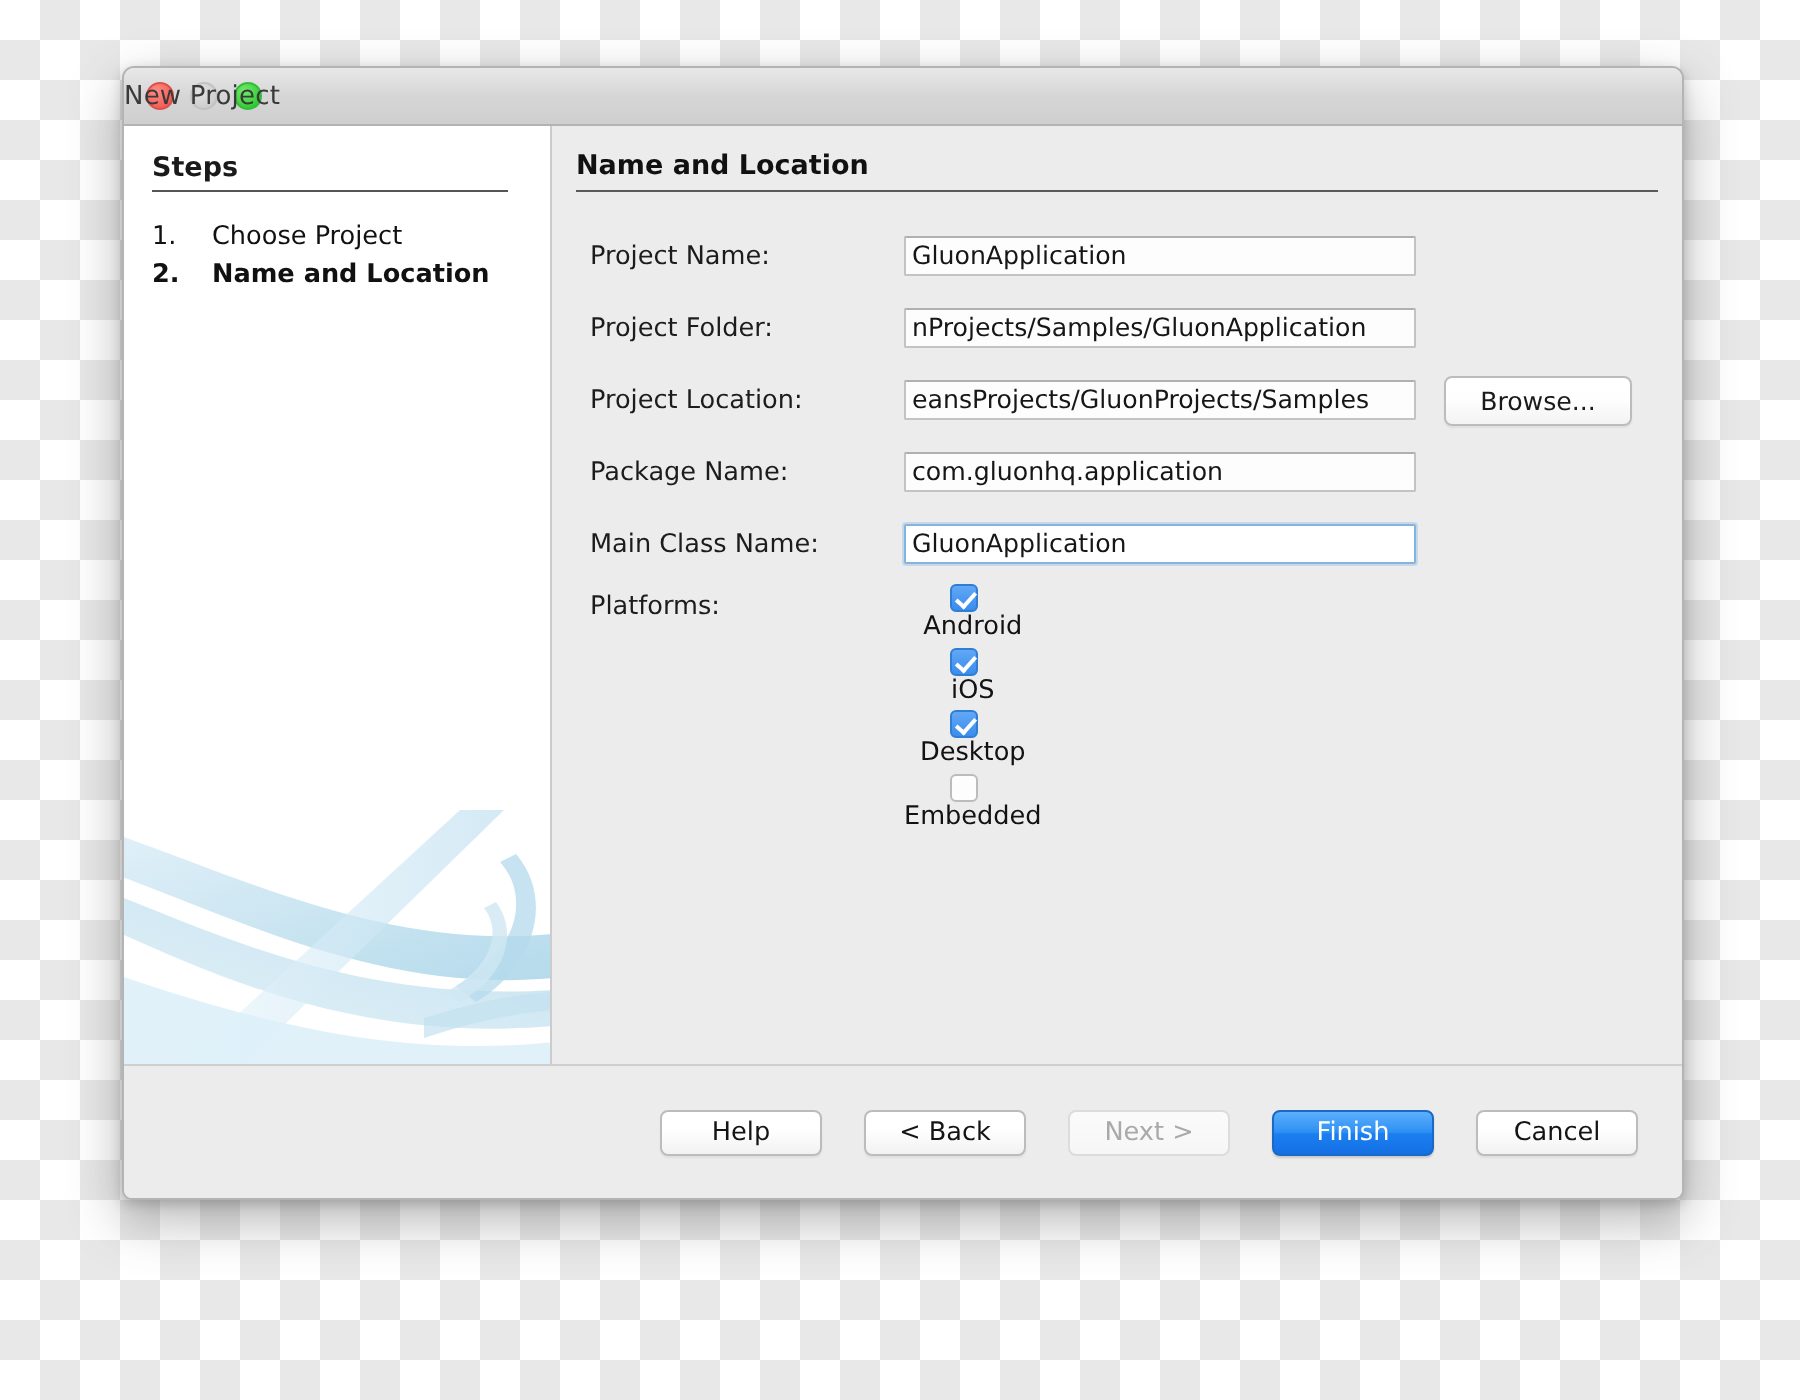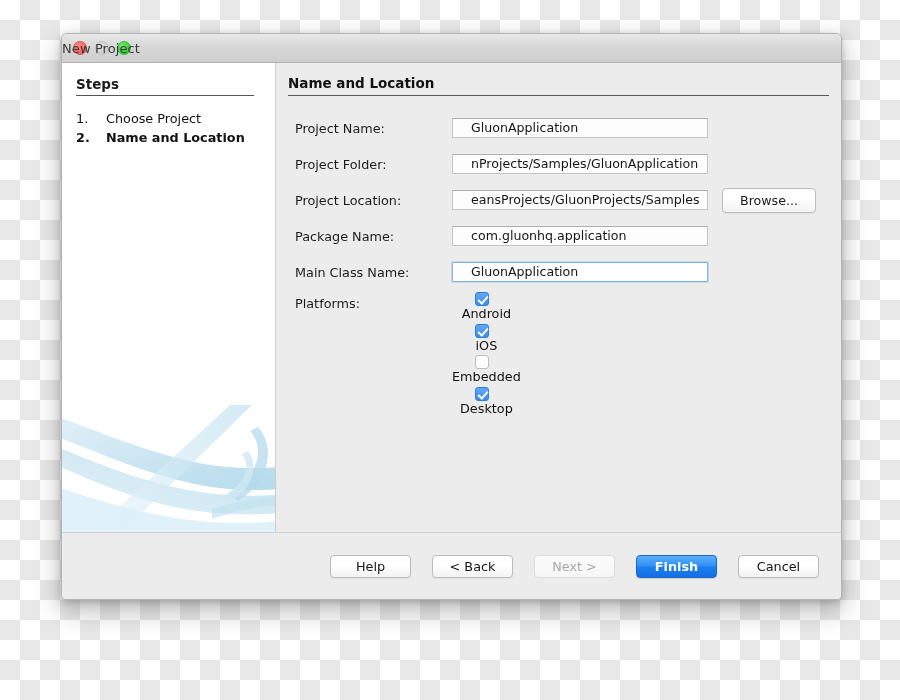--- a/index.html
+++ b/index.html
@@ -166,21 +166,21 @@
   .field {
     width: 256px;
     height: 20px;
     box-sizing: border-box;
     background: #fdfdfd;
     border: 1px solid #c3c3c3;
     border-top-color: #b0b0b0;
     font-size: 12.6px;
     font-family: "DejaVu Sans", sans-serif;
     color: #161616;
-    padding: 0 2px 0 18px;
+    padding: 0 2px 0 3px;
     line-height: 18px;
     white-space: nowrap;
     overflow: hidden;
     border-radius: 1px;
   }
   .field.focused {
     border: 1px solid #84b4e2;
     box-shadow: 0 0 0 1px rgba(150,190,230,0.45);
     background: #ffffff;
   }
@@ -285,21 +285,21 @@
   .btn.disabled {
     color: #a9a9a9;
     border-color: #dcdcdc;
     background: linear-gradient(to bottom, #fbfbfb 0%, #f6f6f6 100%);
     box-shadow: none;
   }
   .btn.primary {
     background: linear-gradient(to bottom, #5caffb 0%, #2e90f5 48%, #1b7ff0 52%, #1470e4 100%);
     border: 1px solid #1b69c4;
     color: #ffffff;
-    font-weight: bold;
+    font-weight: normal;
     box-shadow: 0 1px 1px rgba(0,0,0,0.15);
   }
 </style>
 </head>
 <body>
 
 <div class="window">
 
   <div class="titlebar">
     <div class="traffic">
@@ -393,27 +393,27 @@
               <span class="cbox on"></span>
               <span class="check-label">Android</span>
             </div>
 
             <div class="check-item">
               <span class="cbox on"></span>
               <span class="check-label">iOS</span>
             </div>
 
             <div class="check-item">
+              <span class="cbox on"></span>
+              <span class="check-label">Desktop</span>
+            </div>
+
+            <div class="check-item">
               <span class="cbox off"></span>
               <span class="check-label">Embedded</span>
-            </div>
-
-            <div class="check-item">
-              <span class="cbox on"></span>
-              <span class="check-label">Desktop</span>
             </div>
 
           </div>
         </div>
 
       </div>
     </div>
   </div>
 
   <div class="footer">

